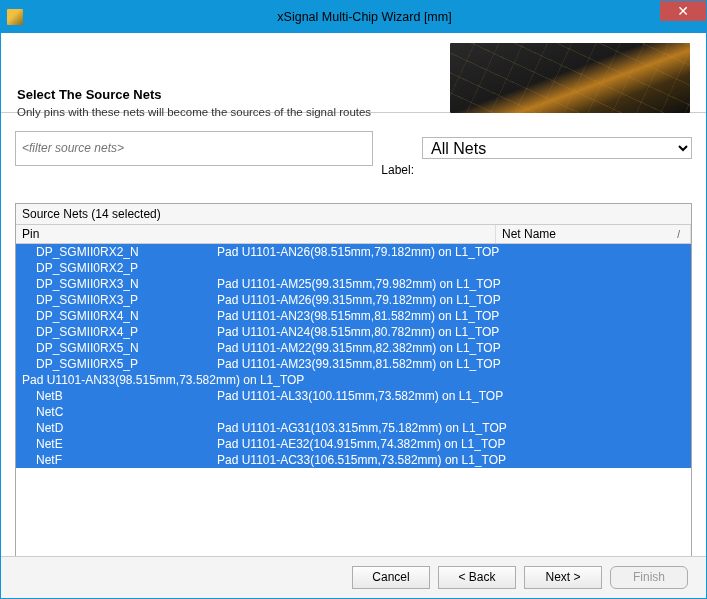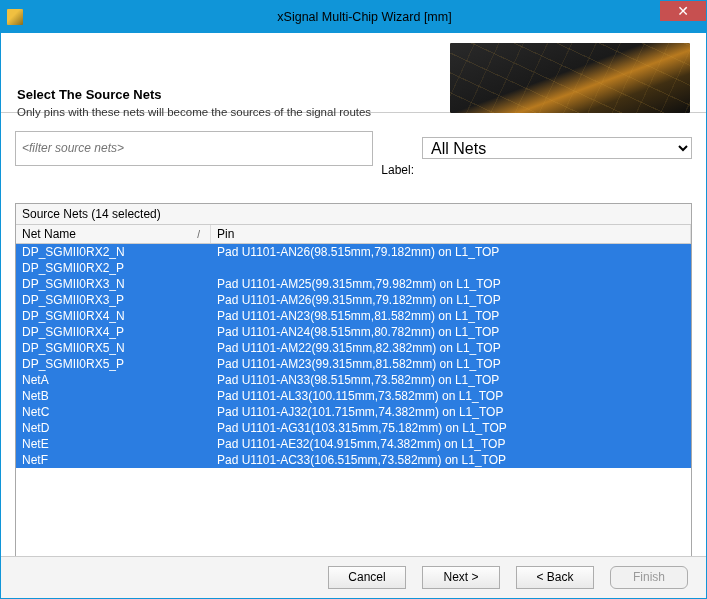--- a/index.html
+++ b/index.html
@@ -139,34 +139,34 @@
     background: #fff;
   }
   .row {
     display: flex;
     background: #2b7de1;
     color: #fff;
     font-size: 12px;
     height: 16px;
     line-height: 16px;
   }
-  .cell-net { width: 195px; padding-left: 6px; white-space: nowrap; overflow: hidden; }
+  .cell-net { width: 195px; padding-left: 20px; white-space: nowrap; overflow: hidden; }
   .cell-pin { flex: 1; padding-left: 6px; white-space: nowrap; overflow: hidden; }
   .footer {
     position: absolute;
     bottom: 0;
     left: 0; right: 0;
     border-top: 1px solid #ccc;
     background: #f4f4f4;
     height: 42px;
     display: flex;
     justify-content: flex-end;
     align-items: center;
     padding-right: 18px;
-    gap: 16px;
+    gap: 8px;
   }
   .btn {
     min-width: 78px;
     height: 23px;
     border: 1px solid #adadad;
     background: linear-gradient(#fdfdfd,#e9e9e9);
     font-size: 12px;
     text-align: center;
     line-height: 21px;
     color: #000;
@@ -205,27 +205,27 @@
     <input class="filter-input" type="text" placeholder="&lt;filter source nets&gt;" style="">
     <span class="label-label">Label:</span>
     <select class="label-select">
       <option>All Nets</option>
     </select>
   </div>
 
   <div class="grid-wrap">
     <div class="grid-caption">Source Nets (14 selected)</div>
     <div class="grid-header">
+      <div class="gh-cell gh-pin">
+        <span>Pin</span>
+      </div>
       <div class="gh-cell gh-net">
         <span>Net Name</span>
         <span class="sort-glyph">/</span>
       </div>
-      <div class="gh-cell gh-pin">
-        <span>Pin</span>
-      </div>
     </div>
     <div class="grid-body" id="grid-body">
         <div class="row">
           <div class="cell-net">DP_SGMII0RX2_N</div>
           <div class="cell-pin">Pad U1101-AN26(98.515mm,79.182mm) on L1_TOP</div>
         </div>
         <div class="row">
           <div class="cell-net">DP_SGMII0RX2_P</div>
         </div>
         <div class="row">
@@ -246,46 +246,44 @@
         </div>
         <div class="row">
           <div class="cell-net">DP_SGMII0RX5_N</div>
           <div class="cell-pin">Pad U1101-AM22(99.315mm,82.382mm) on L1_TOP</div>
         </div>
         <div class="row">
           <div class="cell-net">DP_SGMII0RX5_P</div>
           <div class="cell-pin">Pad U1101-AM23(99.315mm,81.582mm) on L1_TOP</div>
         </div>
         <div class="row">
-          <div class="cell-net">NetA</div>
           <div class="cell-pin">Pad U1101-AN33(98.515mm,73.582mm) on L1_TOP</div>
         </div>
         <div class="row">
           <div class="cell-net">NetB</div>
           <div class="cell-pin">Pad U1101-AL33(100.115mm,73.582mm) on L1_TOP</div>
         </div>
         <div class="row">
           <div class="cell-net">NetC</div>
-          <div class="cell-pin">Pad U1101-AJ32(101.715mm,74.382mm) on L1_TOP</div>
         </div>
         <div class="row">
           <div class="cell-net">NetD</div>
           <div class="cell-pin">Pad U1101-AG31(103.315mm,75.182mm) on L1_TOP</div>
         </div>
         <div class="row">
           <div class="cell-net">NetE</div>
           <div class="cell-pin">Pad U1101-AE32(104.915mm,74.382mm) on L1_TOP</div>
         </div>
         <div class="row">
           <div class="cell-net">NetF</div>
           <div class="cell-pin">Pad U1101-AC33(106.515mm,73.582mm) on L1_TOP</div>
         </div>
       </div>
   </div>
 
   <div class="footer">
     <div class="btn">Cancel</div>
+    <div class="btn">&lt; Back</div>
     <div class="btn">Next &gt;</div>
-    <div class="btn">&lt; Back</div>
     <div class="btn disabled">Finish</div>
   </div>
 
 </div>
 
 </body></html>

